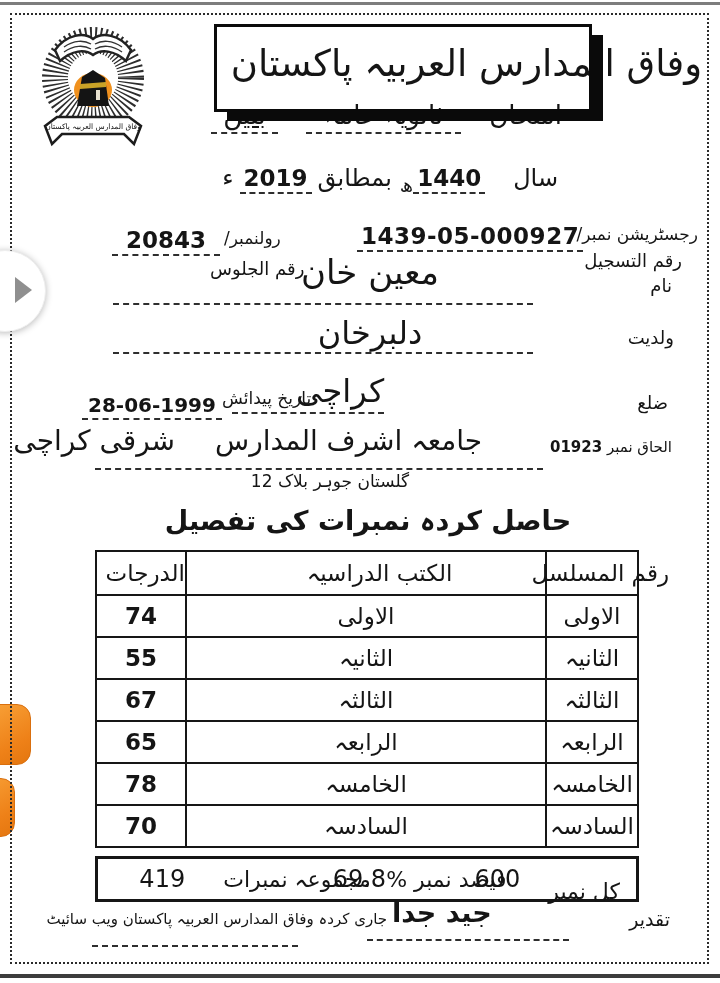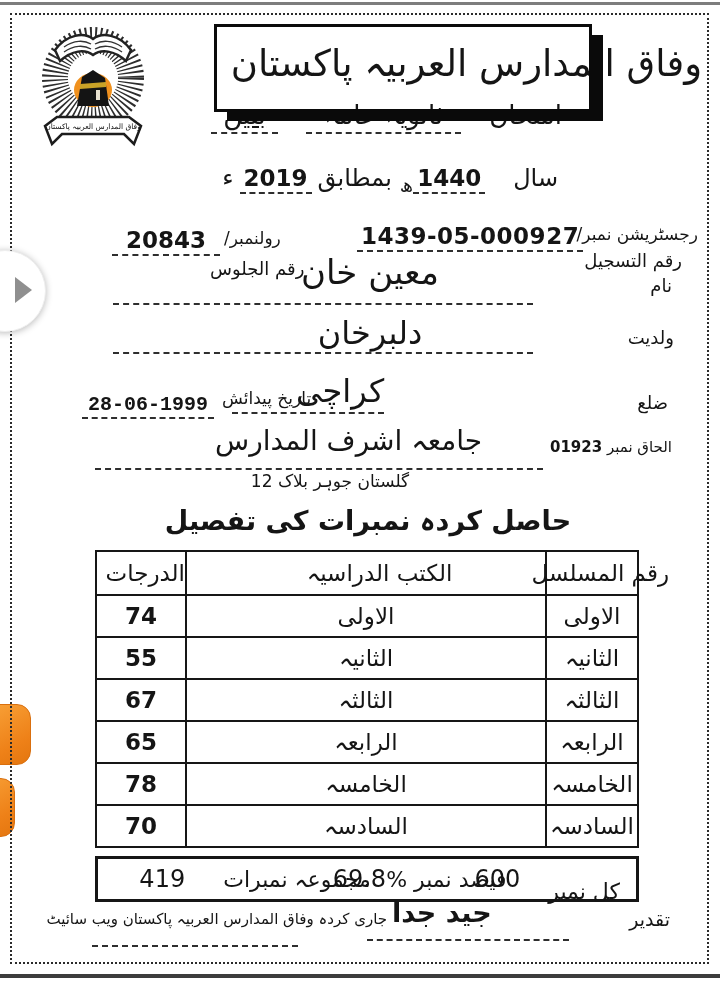--- a/index.html
+++ b/index.html
@@ -130,28 +130,29 @@
   <div class="abs dash-line" style="left:113px;top:303px;width:420px;"></div>
 
   <div class="abs lbl rtl" style="right:46px;top:327px;">ولدیت</div>
   <div class="abs big-field rtl" style="left:298px;top:314px;width:144px;font-size:32px;">دلبرخان</div>
   <div class="abs dash-line" style="left:113px;top:352px;width:420px;"></div>
 
   <div class="abs lbl rtl" style="right:52px;top:392px;">ضلع</div>
   <div class="abs big-field rtl" style="left:284px;top:372px;width:112px;font-size:32px;">کراچی</div>
   <div class="abs dash-line" style="left:232px;top:412px;width:152px;"></div>
   <div class="abs lbl-sm rtl" style="left:222px;top:388px;">تاریخ پیدائش</div>
-  <div class="abs ltr b dash-b" style="left:82px;top:393px;font-size:20px;padding:0 6px 1px;font-family:Liberation Mono, monospace;">28-06-1999</div>
+  <div class="abs ltr b dash-b" style="left:82px;top:393px;font-size:20px;padding:0 6px 1px;">28-06-1999</div>
 
   <div class="abs affil rtl nowrap">
     <span>الحاق نمبر</span>
     <span class="b ltr" style="font-size:15px;">01923</span>
   </div>
   <div class="abs madrasa-row">
     <span>جامعہ اشرف المدارس</span>
+    <span>شرقی کراچی</span>
   </div>
   <div class="abs dash-line" style="left:95px;top:468px;width:448px;"></div>
   <div class="abs address rtl">گلستان جوہر بلاک 12</div>
 
   <div class="abs marks-heading rtl">حاصل کردہ نمبرات کی تفصیل</div>
 
   <table class="marks">
     <colgroup>
         <col style="width:92px">
         <col style="width:360px">

